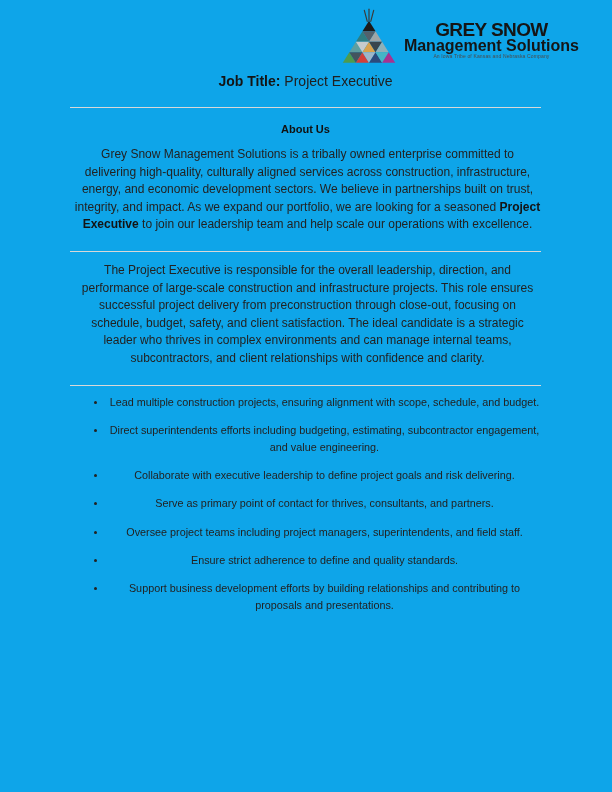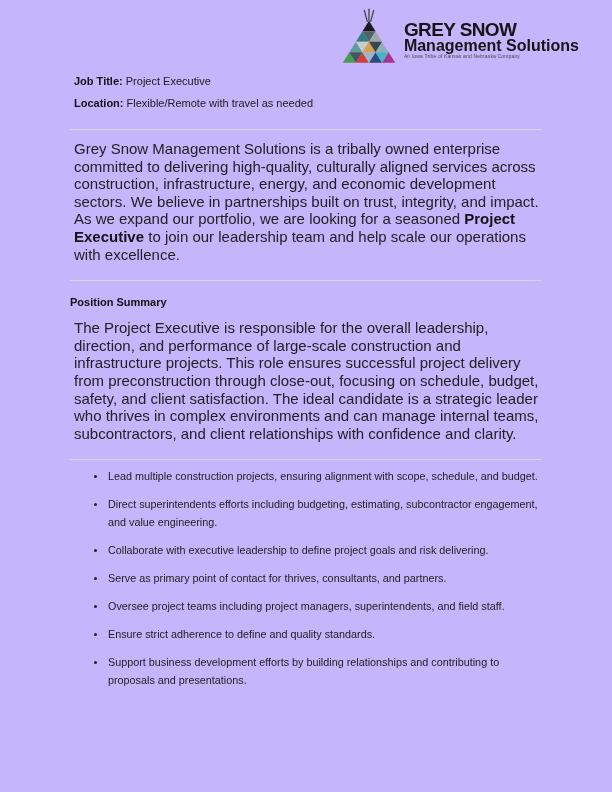--- a/index.html
+++ b/index.html
@@ -1,25 +1,26 @@
 <!DOCTYPE html>
 <html><head>
 <meta charset="utf-8">
 <style>
   html, body { margin: 0; padding: 0; background: #ffffff; }
   .page {
     position: relative;
     width: 612px;
     height: 792px;
-    background: #c4b5fd;
+    background: #0ea5e9;
     box-sizing: border-box;
     padding: 8px 71px 30px 70px;
     font-family: "Liberation Sans", "DejaVu Sans", sans-serif;
     color: #202020;
     overflow: hidden;
+    text-align: center;
   }
 
   
   .logo {
     position: absolute;
     top: 8px;
     right: 33px;
     display: flex;
     align-items: flex-start;
     gap: 5px;
@@ -45,40 +46,40 @@
     font-size: 5px;
     line-height: 7px;
     color: #4a4a4a;
     letter-spacing: 0.15px;
     white-space: nowrap;
     margin-top: 1px;
   }
 
   
   .meta { margin-top: 64px; }
-  .meta-row { margin: 4px; font-size: 11px; line-height: 18px; }
+  .meta-row { margin: 16px; font-size: 14px; line-height: 18px; }
   .meta-label { font-weight: bold; color: #141414; }
   .meta-value { color: #202020; }
 
   
   .divider {
     border: none;
     border-top: 1.5px solid #d8d8d8;
     margin: 17px 0 0 0;
   }
   .section-heading {
     font-size: 11px;
     font-weight: bold;
     color: #111111;
     line-height: 13px;
     margin: 15px 0 0 0;
   }
   .body-par {
     margin: 10px 0 0 4px;
-    font-size: 15px;
+    font-size: 12px;
     line-height: 17.6px;
     color: #222222;
   }
   .inline-bold { font-weight: bold; color: #141414; }
 
   
   .resp-list {
     margin: 8px 0 8px 0;
     padding: 0 0 0 37px;
   }
@@ -125,33 +126,29 @@
       <span class="logo-subtitle">Management Solutions</span>
       <span class="logo-tagline">An Iowa Tribe of Kansas and Nebraska Company</span>
     </div>
   </div>
 
   <div class="meta">
     <p class="meta-row">
       <span class="meta-label">Job Title:</span>
       <span class="meta-value">Project Executive</span>
     </p>
-    <p class="meta-row">
-      <span class="meta-label">Location:</span>
-      <span class="meta-value">Flexible/Remote with travel as needed</span>
-    </p>
   </div>
 
   <hr class="divider">
 
+  <h2 class="section-heading">About Us</h2>
   <p class="body-par"><span>Grey Snow Management Solutions is a tribally owned enterprise committed to delivering high-quality, culturally aligned services across construction, infrastructure, energy, and economic development sectors. We believe in partnerships built on trust, integrity, and impact. As we expand our portfolio, we are looking for a seasoned </span><span class="inline-bold">Project Executive</span><span> to join our leadership team and help scale our operations with excellence.</span></p>
 
   <hr class="divider">
 
-  <h2 class="section-heading">Position Summary</h2>
   <p class="body-par">The Project Executive is responsible for the overall leadership, direction, and performance of large-scale construction and infrastructure projects. This role ensures successful project delivery from preconstruction through close-out, focusing on schedule, budget, safety, and client satisfaction. The ideal candidate is a strategic leader who thrives in complex environments and can manage internal teams, subcontractors, and client relationships with confidence and clarity.</p>
 
   <hr class="divider">
 
   <ul class="resp-list">
     <li class="resp-item">Lead multiple construction projects, ensuring alignment with scope, schedule, and budget.</li>
     <li class="resp-item">Direct superintendents efforts including budgeting, estimating, subcontractor engagement, and value engineering.</li>
     <li class="resp-item">Collaborate with executive leadership to define project goals and risk delivering.</li>
     <li class="resp-item">Serve as primary point of contact for thrives, consultants, and partners.</li>
     <li class="resp-item">Oversee project teams including project managers, superintendents, and field staff.</li>

